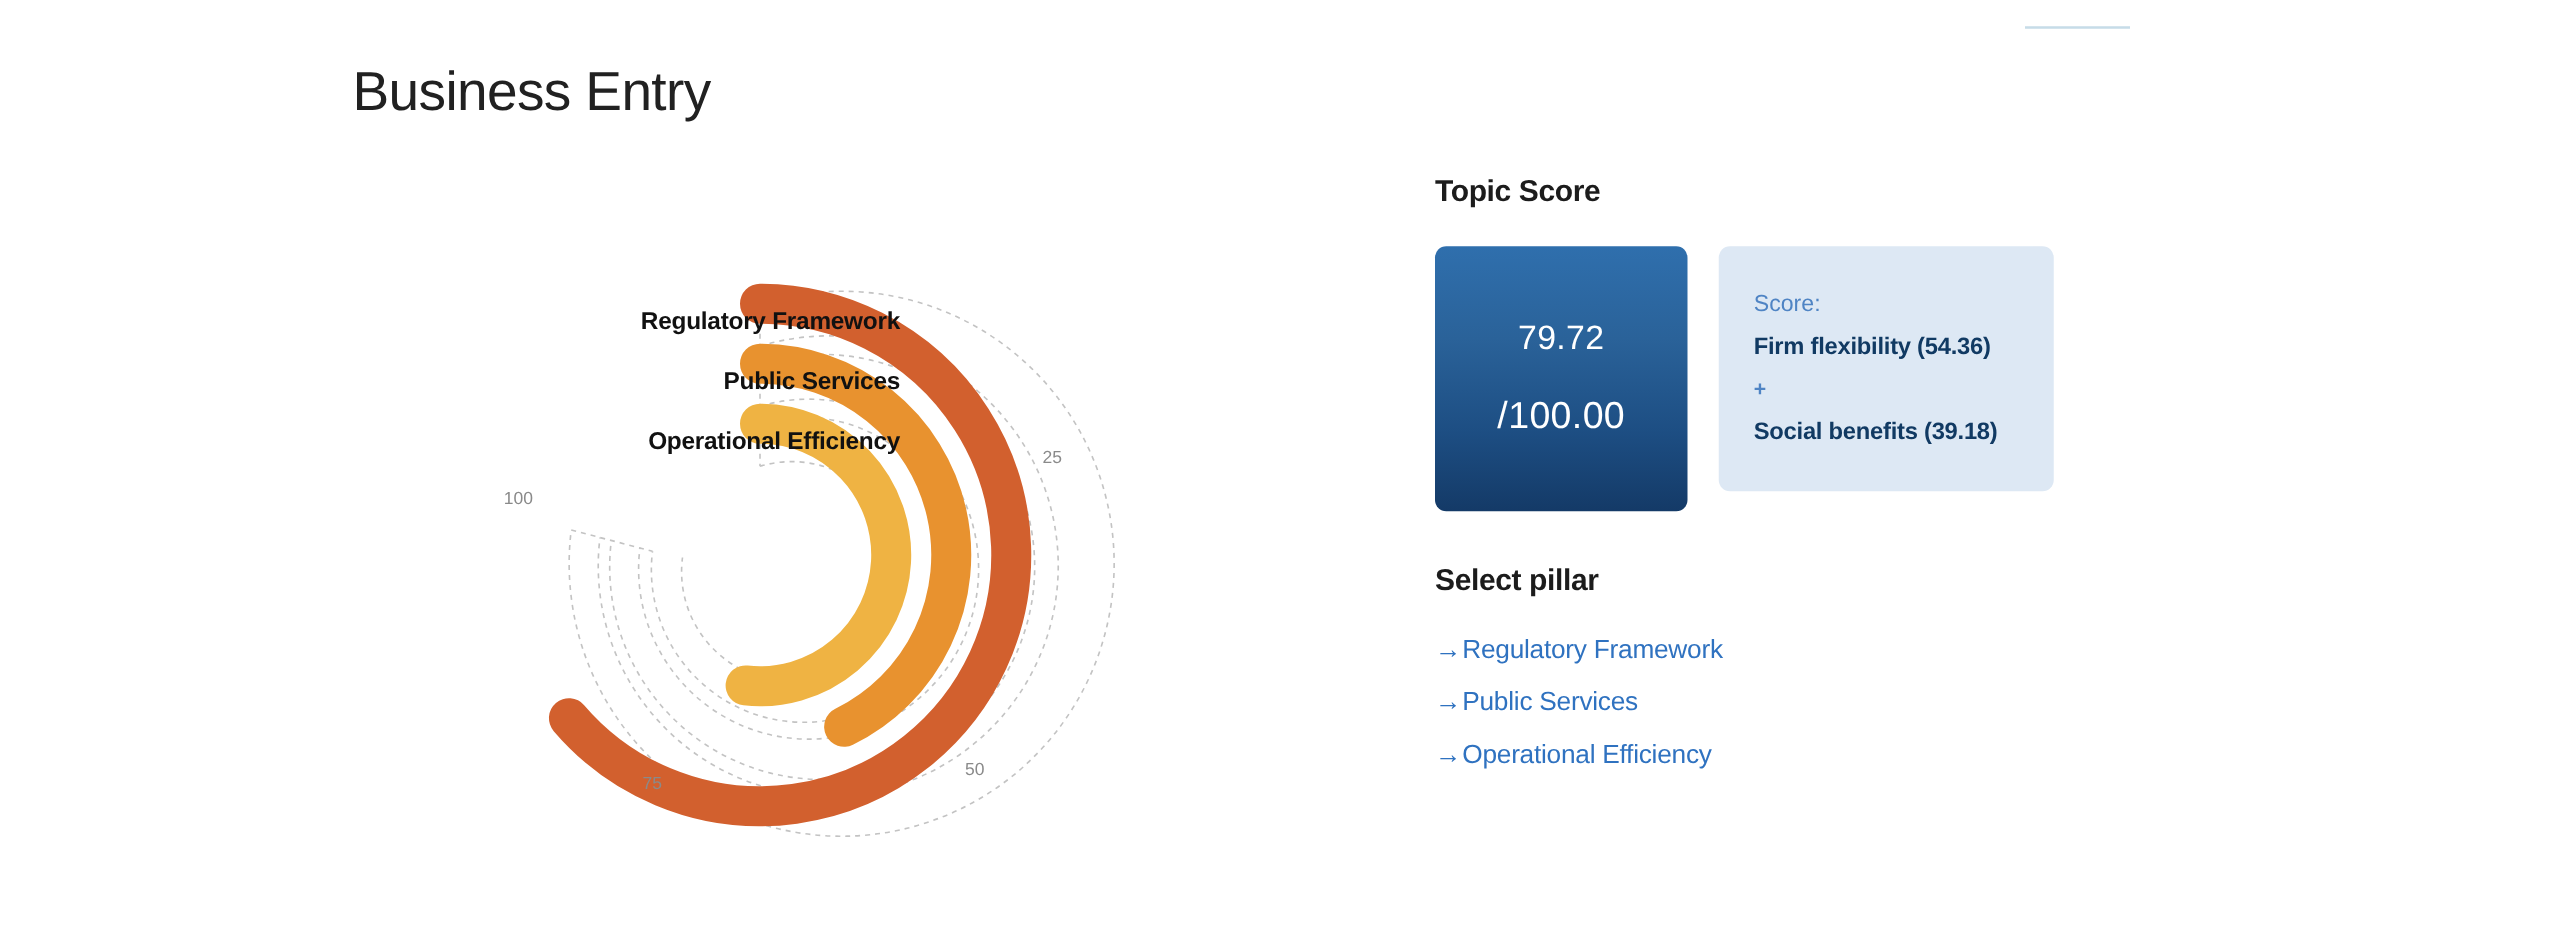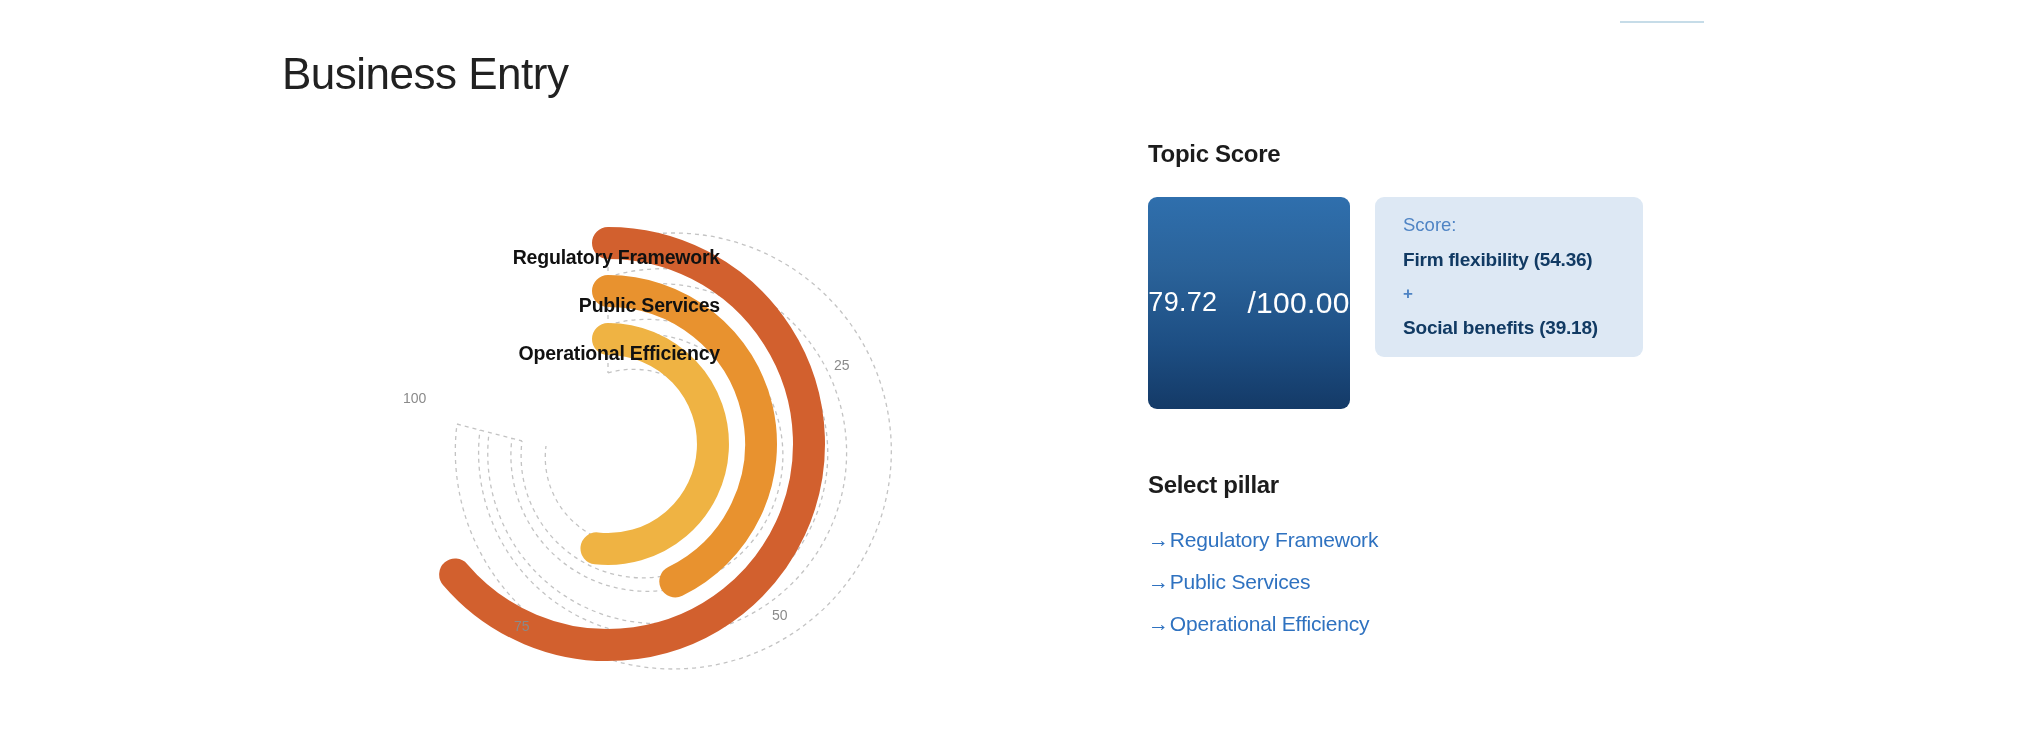--- a/index.html
+++ b/index.html
@@ -88,41 +88,41 @@
     display: flex;
     align-items: stretch;
     gap: 25px;
   }
   .score-card {
     width: 202px;
     height: 212px;
     border-radius: 9px;
     background: linear-gradient(180deg, #2f6fad 0%, #2a6299 35%, #1d4e83 70%, #143a67 100%);
     display: flex;
-    flex-direction: row;
+    flex-direction: column;
     align-items: center;
     justify-content: center;
     gap: 30px;
     color: #ffffff;
     flex: 0 0 auto;
   }
   .score-value {
     font-size: 27px;
     font-weight: normal;
     letter-spacing: 0.3px;
   }
   .score-max {
     font-size: 30px;
     font-weight: normal;
     letter-spacing: 0.3px;
   }
 
   .formula-card {
     width: 268px;
-    height: 160px;
+    height: 196px;
     border-radius: 9px;
     background: #dde8f4;
     padding: 30px 28px;
     display: flex;
     flex-direction: column;
     justify-content: center;
     gap: 13px;
     flex: 0 0 auto;
   }
   .formula-label {
@@ -136,21 +136,21 @@
     font-weight: bold;
     letter-spacing: -0.2px;
   }
   .formula-op {
     font-size: 17px;
     color: #4f84c4;
     font-weight: bold;
   }
 
   .pillar-heading {
-    margin-top: 62px;
+    margin-top: 42px;
   }
   .pillar-list {
     display: flex;
     flex-direction: column;
     gap: 18px;
   }
   .pillar-link {
     font-size: 21px;
     color: #2f72c0;
     text-decoration: none;

